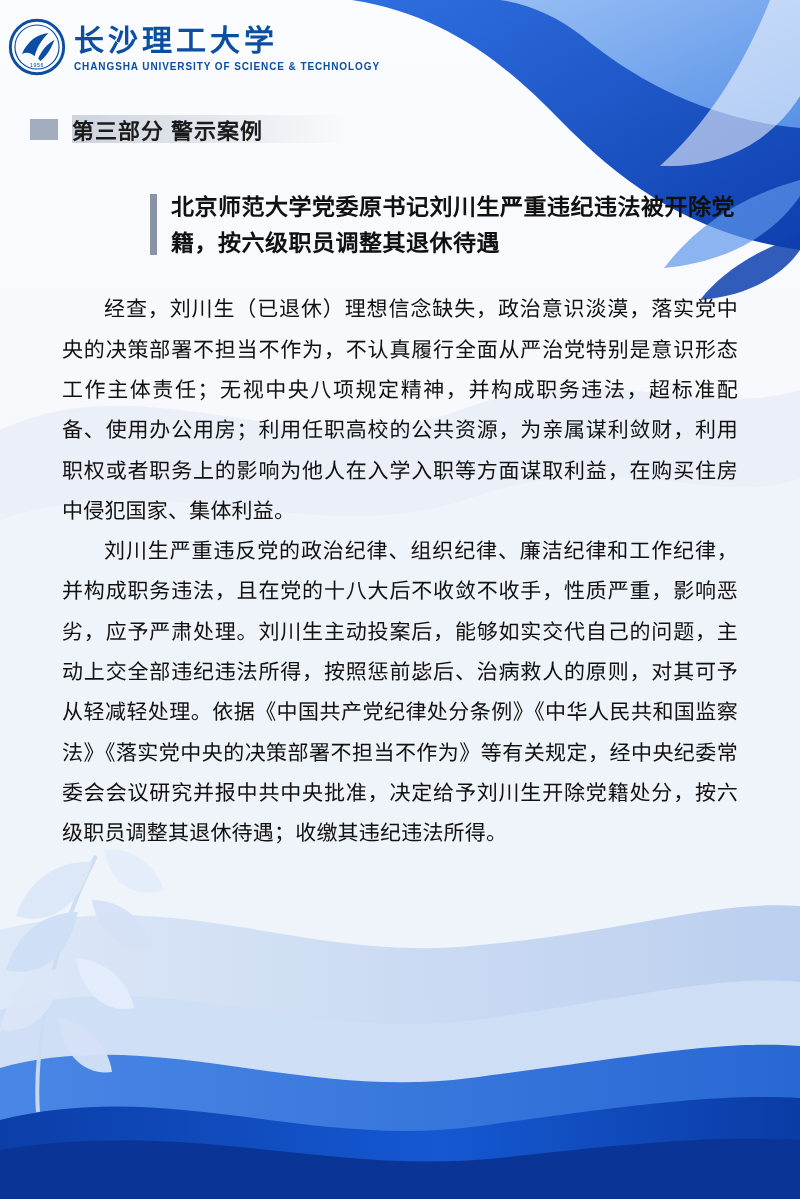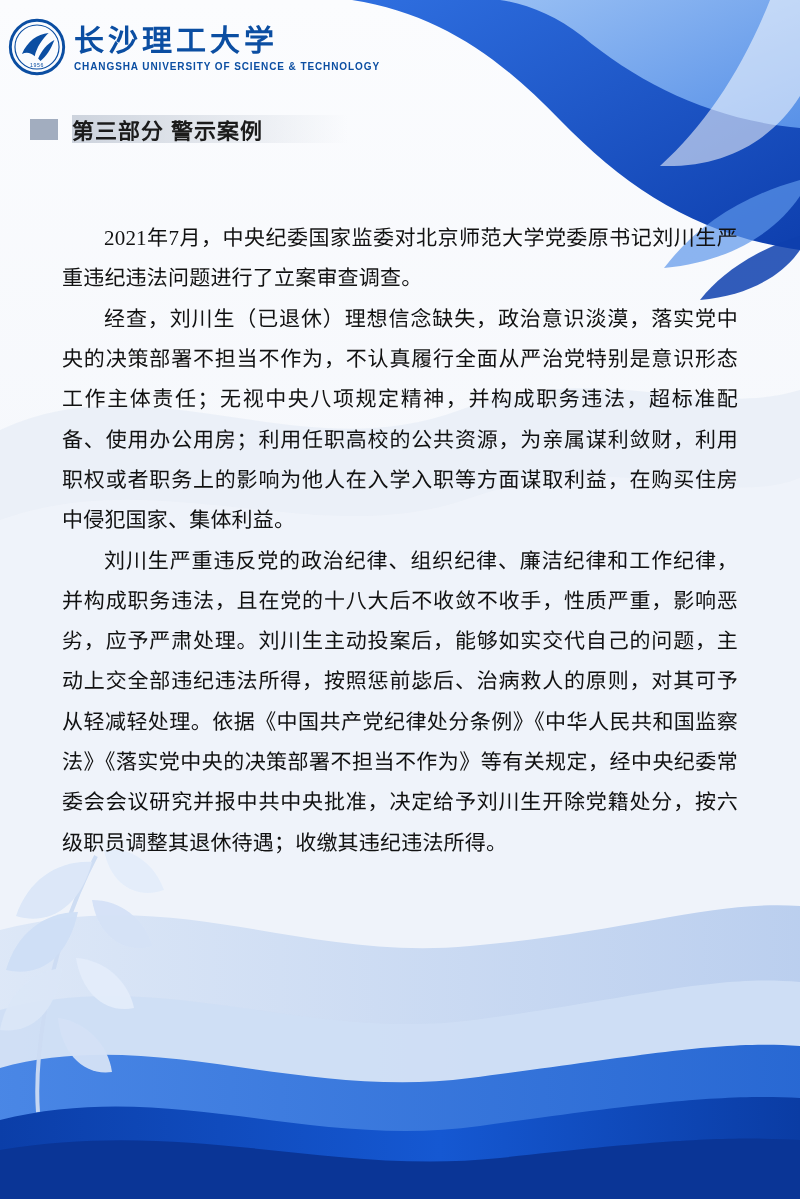--- a/index.html
+++ b/index.html
@@ -223,21 +223,24 @@
     </div>
   </div>
 
   <div class="section-heading">
     <div class="shade"></div>
     <div class="bar"></div>
     <div class="text">第三部分 警示案例</div>
   </div>
 
   <div class="article">
+    <div class="title-row">
+      <div class="title-bar"></div>
+      <div class="title-text">北京师范大学党委原书记刘川生严重违纪违法被开除党籍，按六级职员调整其退休待遇</div>
+    </div>
 
     <div class="body-text">
-      <p>2021年7月，中央纪委国家监委对北京师范大学党委原书记刘川生严重违纪违法问题进行了立案审查调查。</p>
       <p>经查，刘川生（已退休）理想信念缺失，政治意识淡漠，落实党中央的决策部署不担当不作为，不认真履行全面从严治党特别是意识形态工作主体责任；无视中央八项规定精神，并构成职务违法，超标准配备、使用办公用房；利用任职高校的公共资源，为亲属谋利敛财，利用职权或者职务上的影响为他人在入学入职等方面谋取利益，在购买住房中侵犯国家、集体利益。</p>
       <p>刘川生严重违反党的政治纪律、组织纪律、廉洁纪律和工作纪律，并构成职务违法，且在党的十八大后不收敛不收手，性质严重，影响恶劣，应予严肃处理。刘川生主动投案后，能够如实交代自己的问题，主动上交全部违纪违法所得，按照惩前毖后、治病救人的原则，对其可予从轻减轻处理。依据《中国共产党纪律处分条例》《中华人民共和国监察法》《落实党中央的决策部署不担当不作为》等有关规定，经中央纪委常委会会议研究并报中共中央批准，决定给予刘川生开除党籍处分，按六级职员调整其退休待遇；收缴其违纪违法所得。</p>
     </div>
   </div>
 
 </div>
 
 </body></html>

